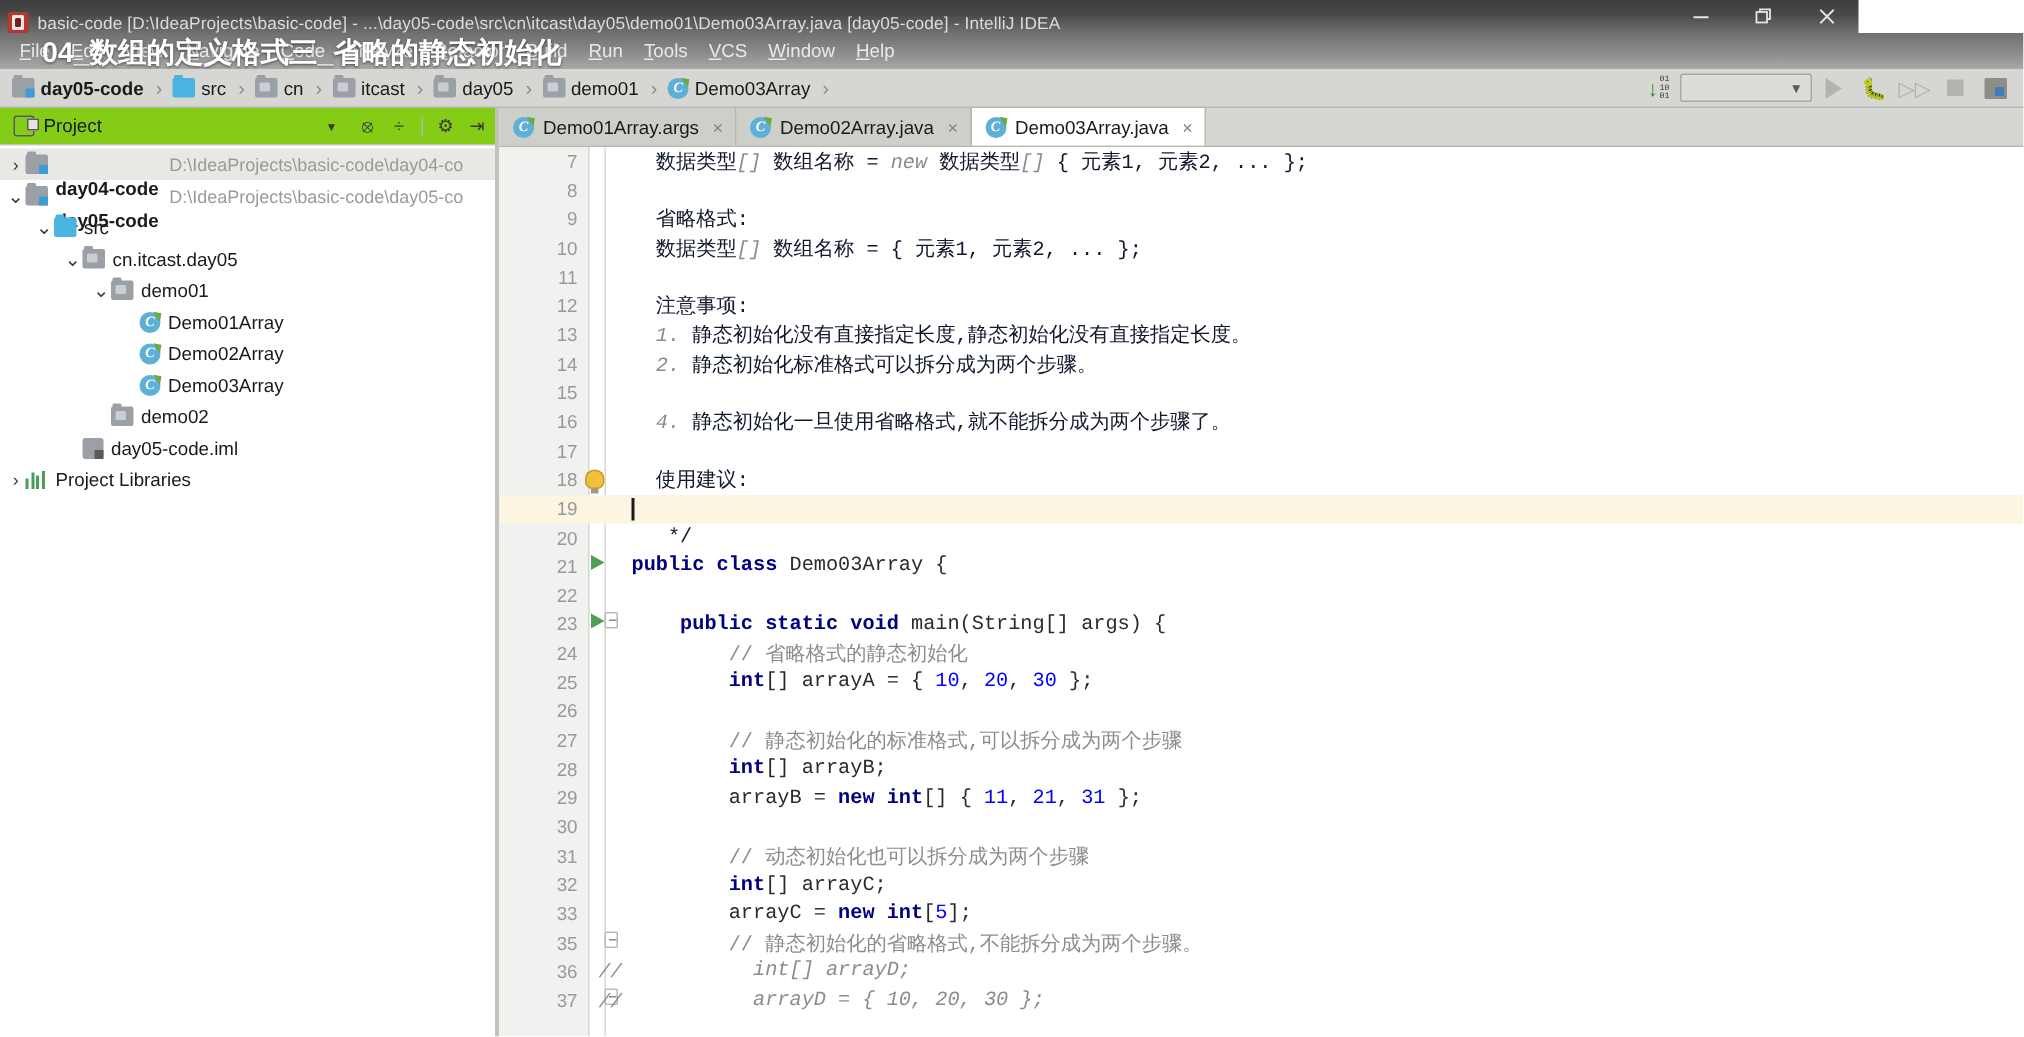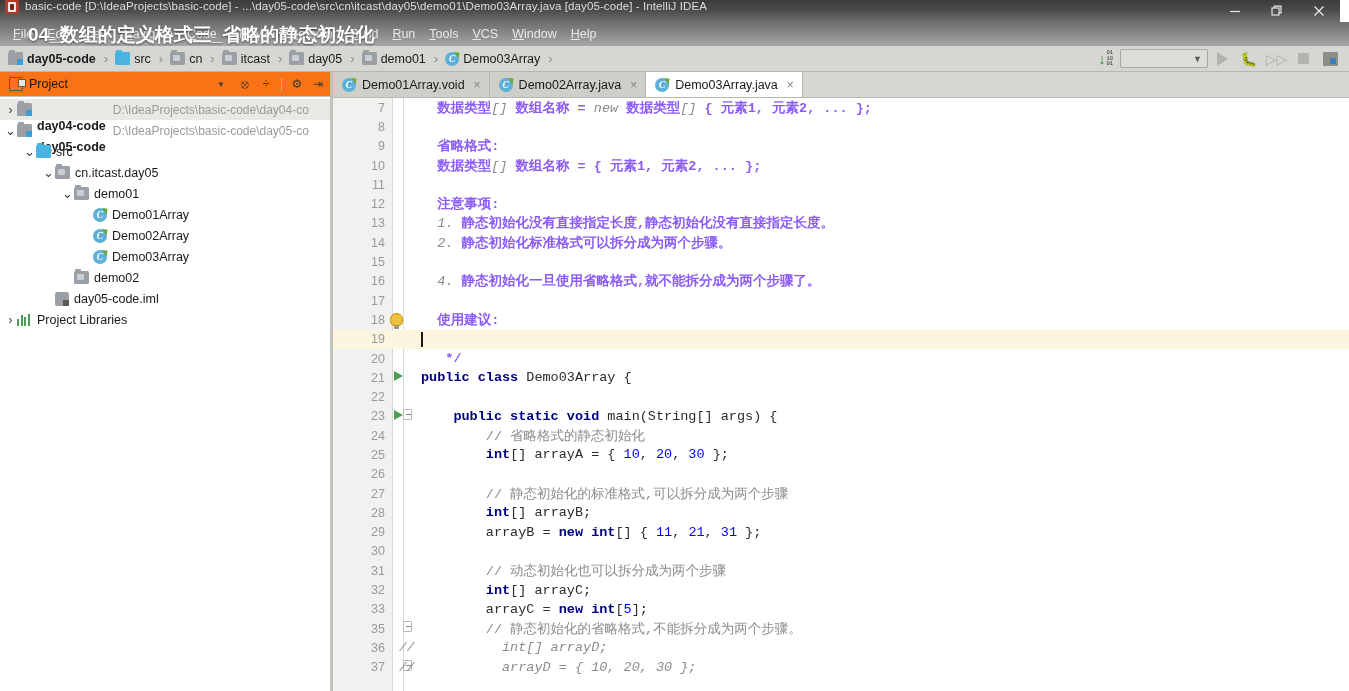--- a/index.html
+++ b/index.html
@@ -8,23 +8,23 @@
     overflow: hidden;
     background: #ffffff;
     font-family: "Liberation Sans", sans-serif;
     font-size: 12px;
     color: #000;
   }
   #app { position: relative; width:1349px; height:691px; }
 
   
   .titlebar {
-    position:absolute; left:0; top:0; width:1340px; height:22px;
+    position:absolute; left:0; top:0; width:1239px; height:22px;
     background: linear-gradient(to bottom, #3c3c3c 0%, #4a4a4a 45%, #6f6f6f 100%);
-    display:flex; align-items:flex-start;
+    display:flex; align-items:flex-end;
   }
   .tb-icon {
     width:14px; height:14px; margin-left:5px; margin-right:6px;
     background:#b03a2e; border-radius:2px; position:relative; flex:none;
   }
   .tb-icon::after{
     content:""; position:absolute; left:3px; top:2px; width:8px; height:10px;
     background:#e8e8e8; border-radius:1px;
   }
   .tb-icon::before{
@@ -104,21 +104,21 @@
   .tbtn { width:25px;height:22px;display:flex;align-items:center;justify-content:center;}
   .play-tri{width:0;height:0;border-left:11px solid #b4b4af;border-top:7px solid transparent;border-bottom:7px solid transparent;}
   .ico-dim { color:#b0b0ab; font-size:14px; }
   .stop-sq { width:11px;height:11px;background:#b4b4af;}
   .ico-layout { width:15px;height:14px;background:#8e8e89;border-radius:1px;position:relative;}
   .ico-layout::after{content:"";position:absolute;left:7px;top:6px;width:6px;height:6px;background:#3c7fbd;}
 
   
   .toolwin-header {
     position:absolute; left:0; top:72px; width:330px; height:25px;
-    background:#f97316; border-bottom:1px solid #c2c2bd;
+    background:#84cc16; border-bottom:1px solid #c2c2bd;
     display:flex; align-items:center; padding:0 4px;
   }
   .pw-icon { width:14px;height:14px;border:1.5px solid #5a5a56;border-radius:2px;margin:0 6px 0 5px;position:relative;}
   .pw-icon::after{content:"";position:absolute;right:-4px;top:1px;width:6px;height:6px;border:1.5px solid #5a5a56;background:#e3e3df;}
   .pw-title{font-size:12.5px;color:#1a1a1a;}
   .pw-caret{margin-left:auto;color:#3a3a36;font-size:8px;padding-right:4px;}
   .pw-tools{display:flex;align-items:center;gap:5px;padding-left:8px;}
   .pw-tool{width:16px;height:16px;display:flex;align-items:center;justify-content:center;color:#3a3a36;font-size:12px;}
   .pw-div{width:1px;height:13px;background:#b5b5b0;margin:0 2px;}
 
@@ -183,21 +183,21 @@
   .fold-m::after{content:"";position:absolute;left:2px;top:4px;width:5px;height:1px;background:#8a8a85;}
   .gcmt{position:absolute;left:66px;font-family:"Liberation Mono",monospace;font-size:13px;color:#8c8c8c;font-style:italic;}
   .code{ position:absolute; left:88px; }
 
   
   .kw{color:#000080;font-weight:bold;}
   .cmt{color:#8c8c8c;}
   .cmt-i{color:#8c8c8c;font-style:italic;}
   .num{color:#0000ff;}
   .pln{color:#2b2b2b;}
-  .doc{color:#8b5cf6;font-weight:bold;}
+  .doc{color:#0f172a;}
 
   .caret{
     position:absolute; left:88px; top:2px; width:1.6px; height:15px; background:#1a1a1a;
   }
   .bulb{
     position:absolute; left:390px; top:0px; width:13px;height:13px;
     background:#f0c040; border-radius:50% 50% 40% 40%; box-shadow:0 0 0 1px #c79a1e inset;
   }
   .bulb::after{content:"";position:absolute;left:4px;bottom:-3px;width:5px;height:3px;background:#9a9a95;}
 </style>
@@ -393,21 +393,21 @@
         </span>
         <span class="tlabel">Project Libraries</span>
       </div>
     </div>
 
   <div class="splitter"></div>
 
   <div class="tabstrip" id="tabstrip">
       <div class="etab">
         <span class="ico ico-class">C</span>
-        <span class="lbl">Demo01Array.void</span>
+        <span class="lbl">Demo01Array.args</span>
         <span class="x">×</span>
       </div>
       <div class="etab">
         <span class="ico ico-class">C</span>
         <span class="lbl">Demo02Array.java</span>
         <span class="x">×</span>
       </div>
       <div class="etab active">
         <span class="ico ico-class">C</span>
         <span class="lbl">Demo03Array.java</span>

